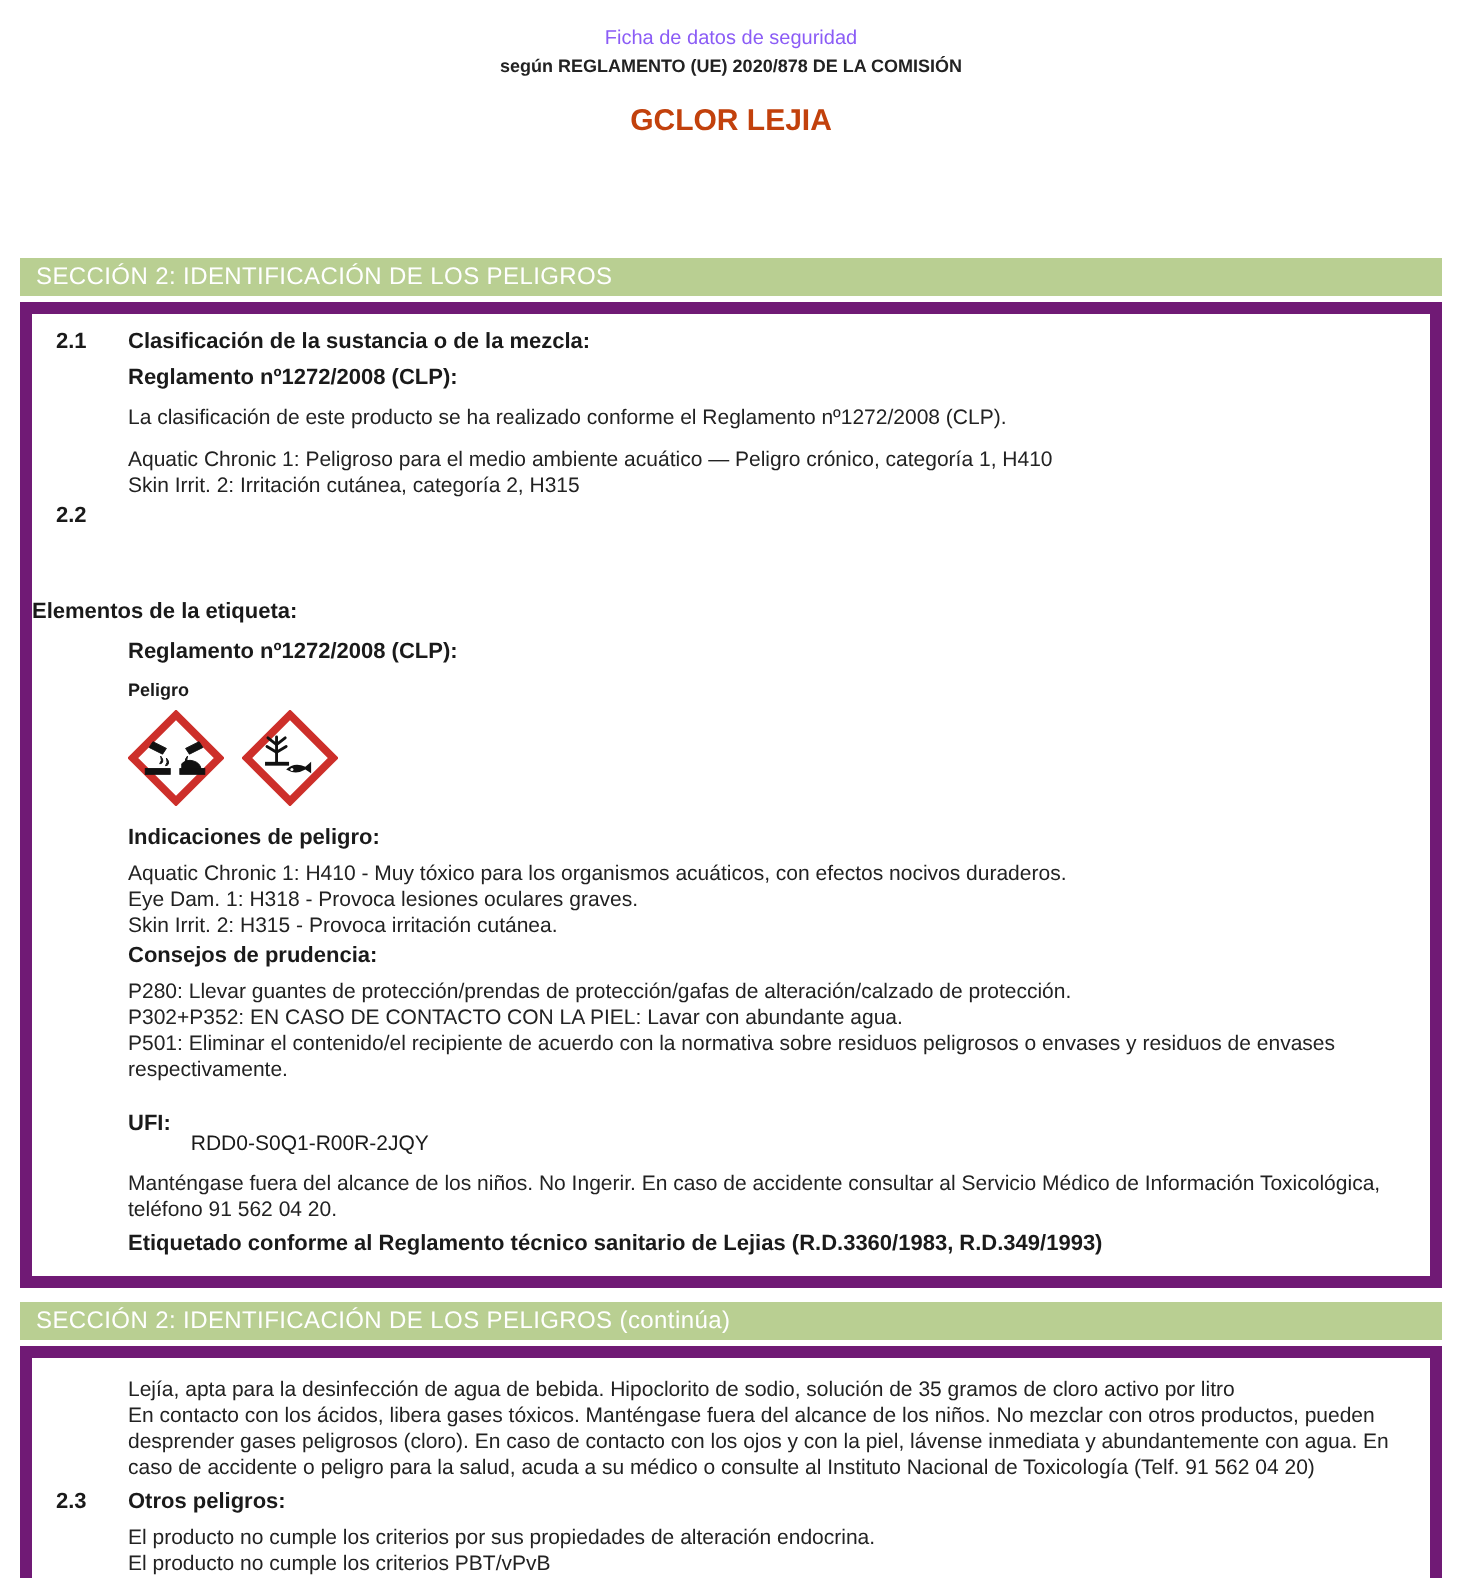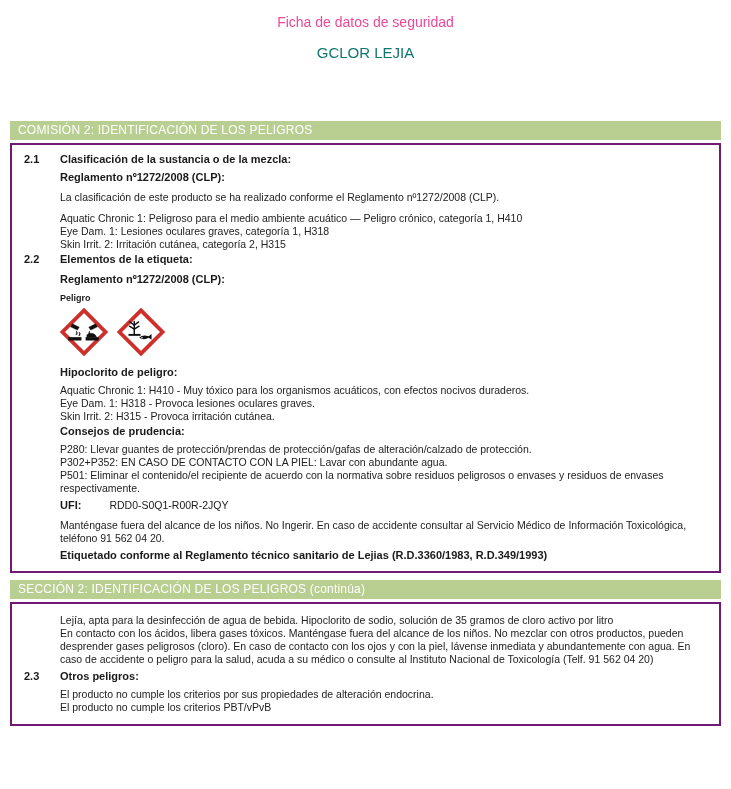--- a/index.html
+++ b/index.html
@@ -7,88 +7,88 @@
     width: 731px; height: 789px;
     background: #ffffff;
     font-family: "Liberation Sans", sans-serif;
     color: #1a1a1a;
     overflow: hidden;
   }
   .page { width: 731px; height: 789px; position: relative; }
 
   
   .doc-header { text-align: center; padding-top: 14px; }
-  .doc-title { font-size: 14px; color: #ec4899; }
+  .doc-title { font-size: 10px; color: #8b5cf6; }
   .doc-subtitle { font-size: 9px; font-weight: bold; margin-top: 3px; color: #222; }
-  .doc-product { font-size: 15px; font-weight: normal; margin-top: 14px; color: #0f766e; }
+  .doc-product { font-size: 15px; font-weight: bold; margin-top: 14px; color: #c2410c; }
 
   
   .section-bar {
     margin: 0 10px;
     background: #b9cf92;
     color: #ffffff;
     font-size: 12px;
     padding: 2px 8px 3px 8px;
     letter-spacing: 0.2px;
   }
   .bar1 { margin-top: 60px; }
   .bar2 { margin-top: 7px; }
 
   
   .box {
     margin: 3px 10px 0 10px;
-    border: 2px solid #701a75;
+    border: 6px solid #701a75;
     background: #ffffff;
     padding: 8px 14px 10px 0;
   }
   .row { display: flex; }
   .row .num {
     width: 48px; flex: 0 0 48px;
     padding-left: 12px;
     font-weight: bold; font-size: 11px;
   }
   .row .content { flex: 1; }
   .indent { padding-left: 48px; padding-right: 4px; }
 
   .h-bold { font-weight: bold; font-size: 11px; }
   .body-text { font-size: 10.5px; line-height: 13px; color: #222; }
-  .mt2 { margin-top: 2px; } .mt4 { margin-top: 4px; }
+  .mt2 { margin-top: 2px; flex-direction: column; } .mt4 { margin-top: 4px; }
   .mt6 { margin-top: 6px; } .mt8 { margin-top: 8px; } .mt10 { margin-top: 10px; }
 
   .signal-word { font-size: 9px; font-weight: bold; }
   .picto-row { display: flex; gap: 9px; margin-top: 5px; }
   .picto { width: 48px; height: 48px; }
 
-  .ufi-row { display: flex; gap: 28px; align-items: center; }
+  .ufi-row { display: flex; gap: 10px; align-items: center; }
   .ufi-label { font-weight: bold; font-size: 11px; }
-  .ufi-value { font-size: 10.5px; }
+  .ufi-value { font-size: 10.5px; margin-top: 20px; }
 </style>
 </head>
 <body>
 
 <div class="page">
 
   <div class="doc-header">
     <div class="doc-title">Ficha de datos de seguridad</div>
+    <div class="doc-subtitle">según REGLAMENTO (UE) 2020/878 DE LA COMISIÓN</div>
     <div class="doc-product">GCLOR LEJIA</div>
   </div>
 
-  <div class="section-bar bar1">COMISIÓN 2: IDENTIFICACIÓN DE LOS PELIGROS</div>
+  <div class="section-bar bar1">SECCIÓN 2: IDENTIFICACIÓN DE LOS PELIGROS</div>
 
   <div class="box">
 
     <div class="row">
       <div class="num">2.1</div>
       <div class="content h-bold">Clasificación de la sustancia o de la mezcla:</div>
     </div>
     <div class="indent h-bold mt6">Reglamento nº1272/2008 (CLP):</div>
     <div class="indent body-text mt8">La clasificación de este producto se ha realizado conforme el Reglamento nº1272/2008 (CLP).</div>
     <div class="indent body-text mt8">
       <div>Aquatic Chronic 1: Peligroso para el medio ambiente acuático — Peligro crónico, categoría 1, H410</div>
-      <div>Eye Dam. 1: Lesiones oculares graves, categoría 1, H318</div>
       <div>Skin Irrit. 2: Irritación cutánea, categoría 2, H315</div>
     </div>
 
     <div class="row mt2">
       <div class="num">2.2</div>
       <div class="content h-bold">Elementos de la etiqueta:</div>
     </div>
     <div class="indent h-bold mt8">Reglamento nº1272/2008 (CLP):</div>
     <div class="indent signal-word mt8">Peligro</div>
 
@@ -118,21 +118,21 @@
           <path d="M36 44 l10 -6"></path>
         </g>
         <g fill="#111111">
           <rect x="24" y="54" width="25" height="4"></rect>
           <path d="M46 62 q8 -8 20 -3 l6 -5 v12 l-6 -4 q-10 6 -20 0 z"></path>
           <circle cx="52" cy="62" r="1.6" fill="#ffffff"></circle>
         </g>
       </svg>
     </div>
 
-    <div class="indent h-bold mt10">Hipoclorito de peligro:</div>
+    <div class="indent h-bold mt10">Indicaciones de peligro:</div>
     <div class="indent body-text mt6">
       <div>Aquatic Chronic 1: H410 - Muy tóxico para los organismos acuáticos, con efectos nocivos duraderos.</div>
       <div>Eye Dam. 1: H318 - Provoca lesiones oculares graves.</div>
       <div>Skin Irrit. 2: H315 - Provoca irritación cutánea.</div>
     </div>
 
     <div class="indent h-bold mt2">Consejos de prudencia:</div>
     <div class="indent body-text mt6">
       <div>P280: Llevar guantes de protección/prendas de protección/gafas de alteración/calzado de protección.</div>
       <div>P302+P352: EN CASO DE CONTACTO CON LA PIEL: Lavar con abundante agua.</div>

